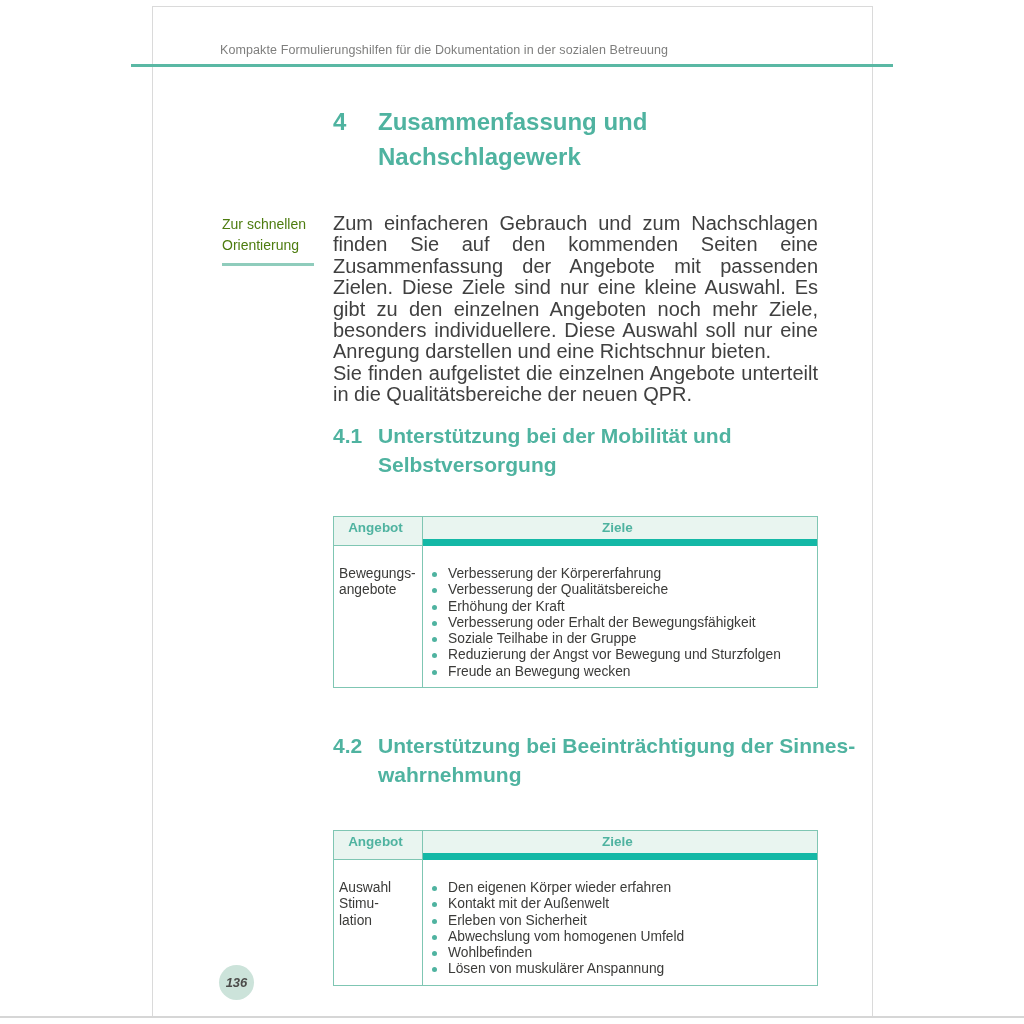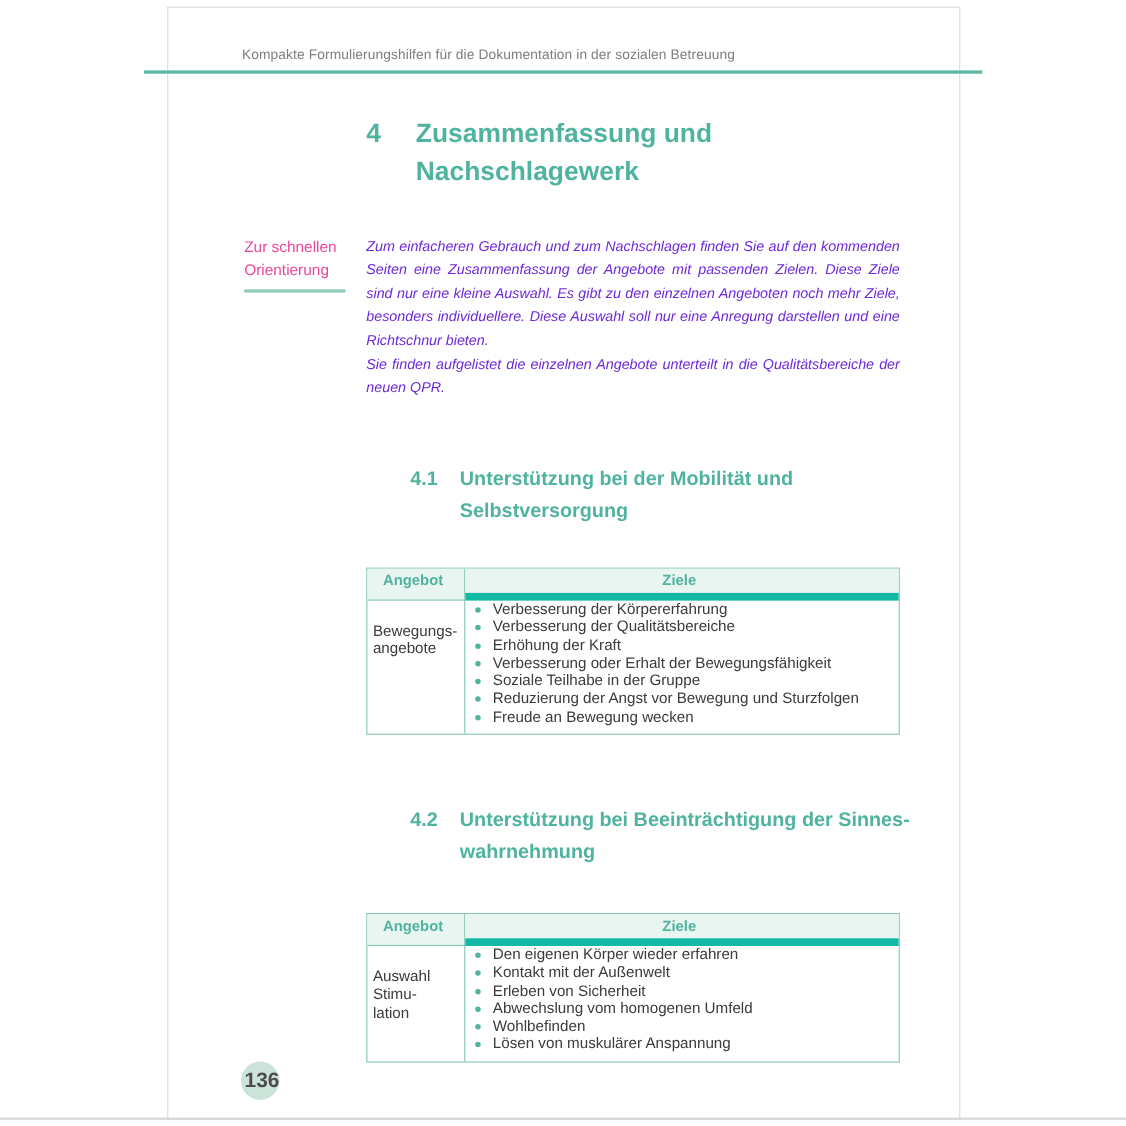--- a/index.html
+++ b/index.html
@@ -18,58 +18,58 @@
   .running-header{
     position:absolute;left:67px;top:36px;font-size:12.5px;color:#7e7e7d;
     letter-spacing:.1px;white-space:nowrap;
   }
   .header-rule{
     position:absolute;left:-22px;top:57px;width:762px;height:3px;background:#5ab8a4;
   }
   .heading{display:flex;color:#4fb3a0;font-weight:bold;}
   .chapter-heading{position:absolute;left:180px;top:97px;font-size:24px;line-height:35px;}
   .chapter-heading .h-num{width:45px;flex:none;}
-  .section-heading{position:absolute;font-size:18px;line-height:29px;margin-left:40px;}
+  .section-heading{position:absolute;font-size:21px;line-height:29px;}
   .section-heading .h-num{width:45px;flex:none;}
   .section-heading .h-title div,.chapter-heading .h-title div{white-space:nowrap;}
   .sec1{left:180px;top:414px;}
   .sec2{left:180px;top:724px;justify-content:space-between;}
   .margin-note{
-    position:absolute;left:69px;top:207px;font-size:14px;line-height:21px;color:#ec4899;
+    position:absolute;left:69px;top:207px;font-size:14px;line-height:21px;color:#4d7c0f;
   }
   .margin-note-rule{width:92px;height:3px;background:#8fccbc;margin-top:7px;}
   .intro{
     position:absolute;left:180px;top:206px;width:485px;
-    font-size:13px;line-height:21.4px;color:#6d28d9;
-    text-align:justify;hyphens:auto;font-style:italic;-webkit-hyphens:auto;
+    font-size:20px;line-height:21.4px;color:#404040;
+    text-align:justify;hyphens:auto;-webkit-hyphens:auto;
   }
   .intro p{margin:0;}
   .qtable{
     position:absolute;width:485px;display:grid;grid-template-columns:89px 1fr;
     border:1px solid #7fc6b3;background:#ffffff;box-sizing:border-box;
   }
   .t1{left:180px;top:509px;}
   .t2{left:180px;top:823px;}
   .qtable .th{
     background:#e9f5f0;color:#4fb3a0;font-weight:bold;font-size:13.5px;
     text-align:center;padding:3px 5px 4px 0;
   }
   .th-angebot{border-right:1px solid #7fc6b3;border-bottom:1px solid #7fc6b3;}
   .th-ziele{border-bottom:7px solid #14b8a6;}
   .cell-label{
     border-right:1px solid #7fc6b3;padding:20px 4px 7px 5px;
     font-size:13.8px;line-height:16.3px;color:#3b3b39;
   }
-  .cell-goals{padding:0 6px 7px 0;}
+  .cell-goals{padding:20px 6px 7px 0;}
   .goal-item{display:flex;font-size:13.8px;line-height:16.3px;color:#3b3b39;}
   .bullet{width:5px;height:5px;border-radius:50%;background:#4fb3a0;margin:6px 11px 0 9px;flex:none;}
   .page-circle{
     position:absolute;left:66px;top:958px;width:35px;height:35px;border-radius:50%;
-    background:#cce3da;display:flex;align-items:center;justify-content:flex-end;
-    font-size:19px;font-weight:bold;color:#4c4c4a;
+    background:#cce3da;display:flex;align-items:center;justify-content:center;
+    font-size:13px;font-weight:bold;color:#4c4c4a;font-style:italic;
   }
 </style>
 </head>
 <body>
 
 <div class="page">
 
   <div class="running-header">Kompakte Formulierungshilfen für die Dokumentation in der sozialen Betreuung</div>
   <div class="header-rule"></div>
 

